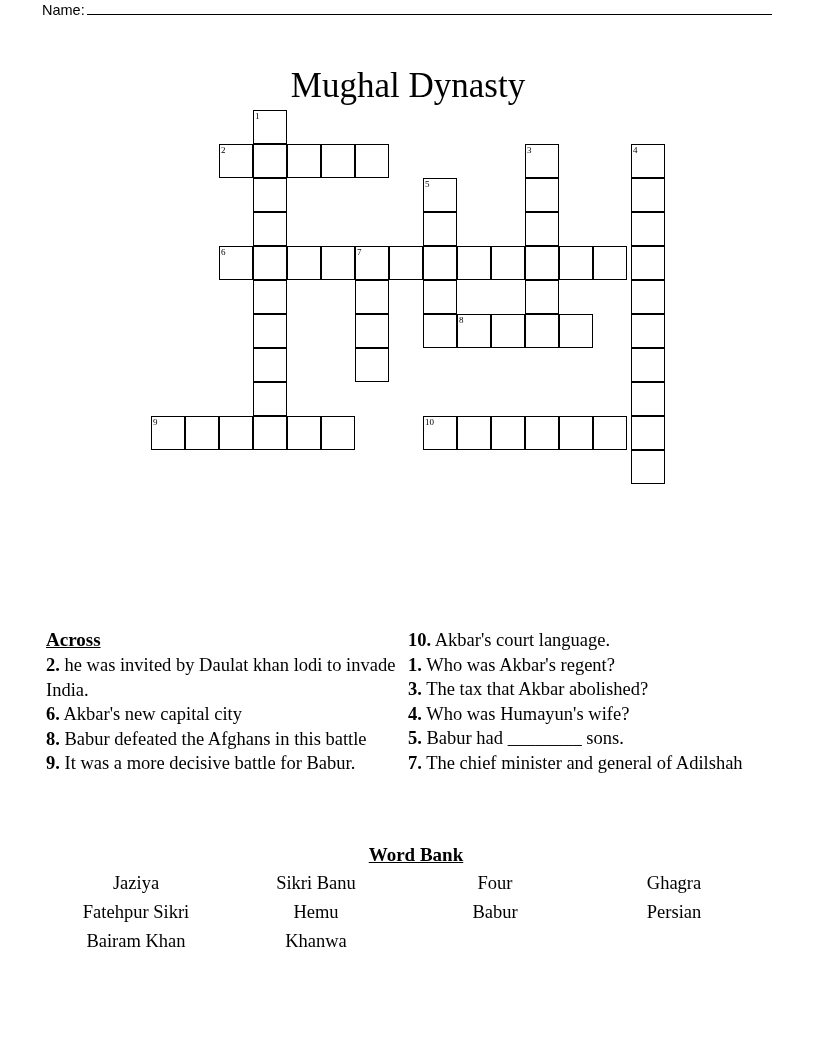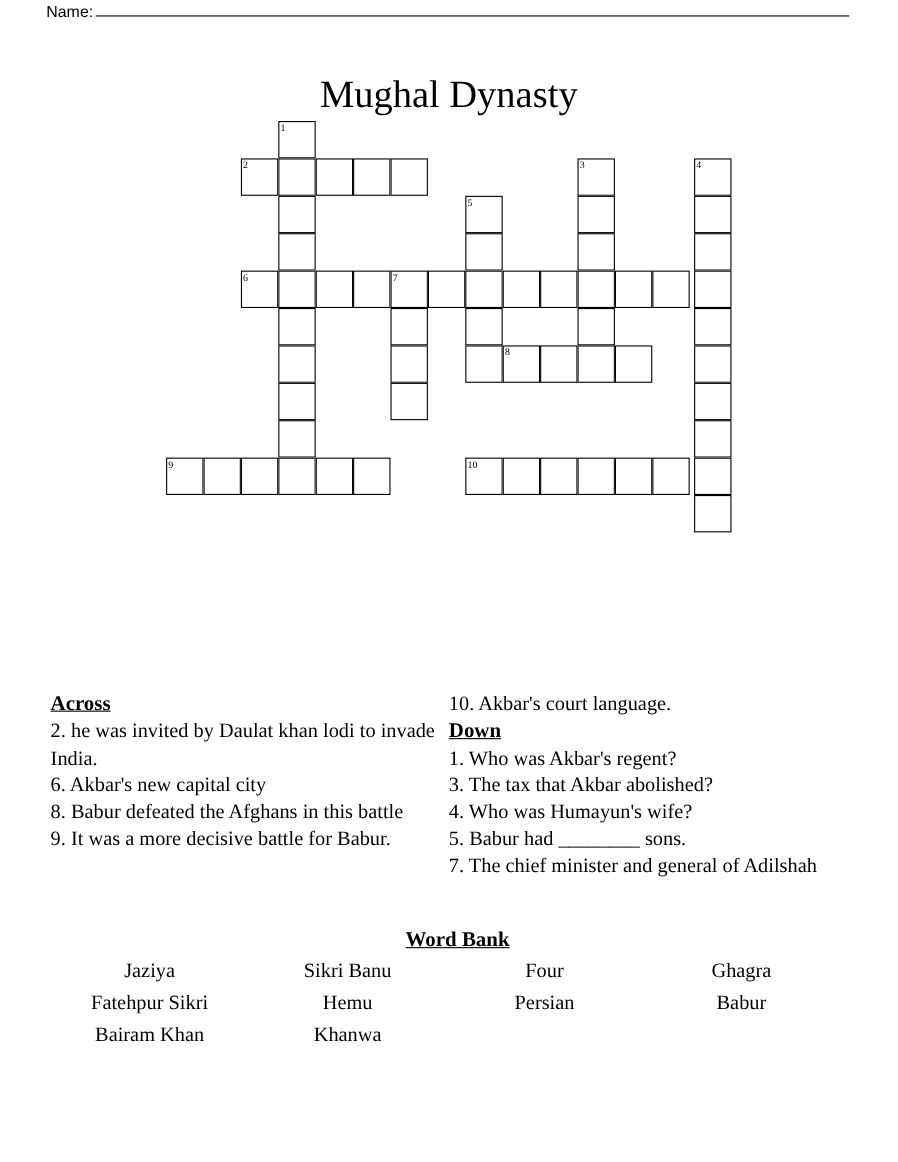--- a/index.html
+++ b/index.html
@@ -104,21 +104,21 @@
     text-decoration: underline;
     margin: 0 0 1px 0;
     line-height: 24px;
   }
   .clue {
     font-size: 18.5px;
     line-height: 24.5px;
     margin: 0;
   }
   .clue b {
-    font-weight: normal;
+    font-weight: bold;
   }
   
   .wordbank {
     position: absolute;
     left: 46px;
     top: 842px;
     width: 740px;
     text-align: center;
   }
   .wb-head {
@@ -237,40 +237,39 @@
   <div class="clues">
     <div class="col-left">
       <div class="section-head">Across</div>
       <p class="clue"><b>2.</b> <span>he was invited by Daulat khan lodi to invade India.</span></p>
       <p class="clue"><b>6.</b> <span>Akbar's new capital city</span></p>
       <p class="clue"><b>8.</b> <span>Babur defeated the Afghans in this battle</span></p>
       <p class="clue"><b>9.</b> <span>It was a more decisive battle for Babur.</span></p>
     </div>
     <div class="col-right">
       <p class="clue"><b>10.</b> <span>Akbar's court language.</span></p>
-      <div class="section-head">Down</div>
       <p class="clue"><b>1.</b> <span>Who was Akbar's regent?</span></p>
       <p class="clue"><b>3.</b> <span>The tax that Akbar abolished?</span></p>
       <p class="clue"><b>4.</b> <span>Who was Humayun's wife?</span></p>
       <p class="clue"><b>5.</b> <span>Babur had ________ sons.</span></p>
       <p class="clue"><b>7.</b> <span>The chief minister and general of Adilshah</span></p>
     </div>
   </div>
 
   <div class="wordbank">
     <div class="wb-head">Word Bank</div>
     <div class="wb-grid">
         <div class="wb-item">Jaziya</div>
         <div class="wb-item">Sikri Banu</div>
         <div class="wb-item">Four</div>
         <div class="wb-item">Ghagra</div>
         <div class="wb-item">Fatehpur Sikri</div>
         <div class="wb-item">Hemu</div>
+        <div class="wb-item">Babur</div>
         <div class="wb-item">Persian</div>
-        <div class="wb-item">Babur</div>
         <div class="wb-item">Bairam Khan</div>
         <div class="wb-item">Khanwa</div>
         <div class="wb-item"></div>
         <div class="wb-item"></div>
       </div>
   </div>
 
 </div>
 
 </body></html>

